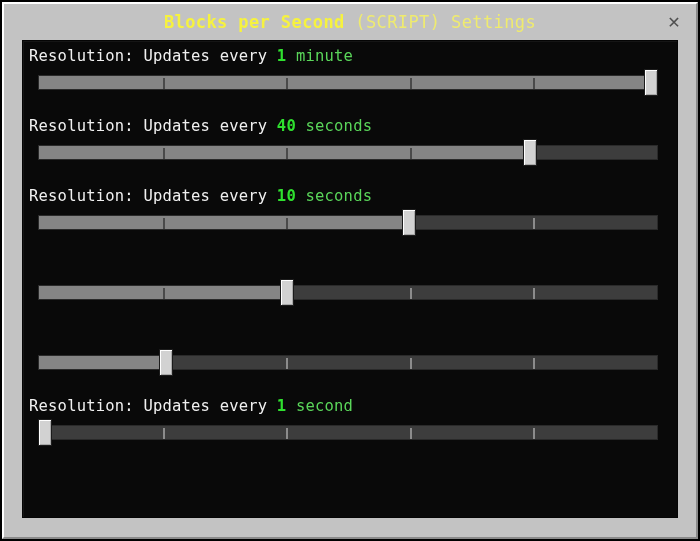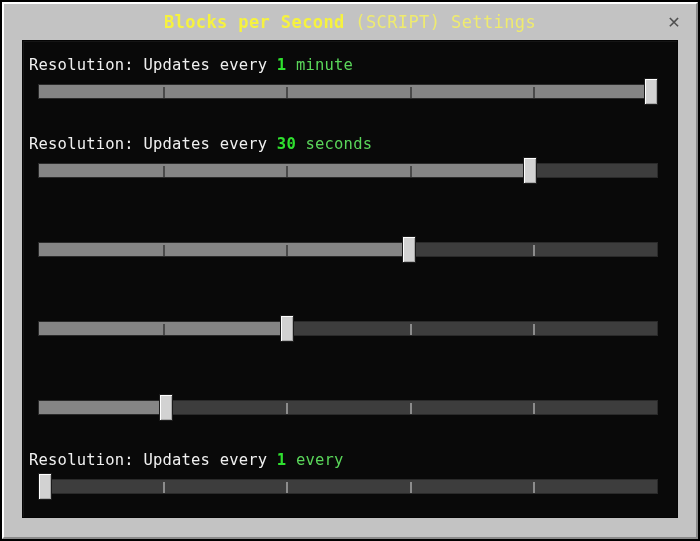--- a/index.html
+++ b/index.html
@@ -109,21 +109,20 @@
 
   .rows {
     position: absolute;
     left: 0; top: 0;
     width: 656px;
   }
 
   .setting-row {
     position: relative;
     height: 70px;
-    margin-top: 9px;
   }
 
   .setting-label {
     position: absolute;
     left: 6px;
     top: 5px;
     font-size: 15.5px;
     line-height: 20px;
     letter-spacing: 0.2px;
     white-space: nowrap;
@@ -211,33 +210,34 @@
               <div class="slider-fill" style="width: 100%;"></div>
               <div class="tick on-fill" style="left: 20%;"></div>
               <div class="tick on-fill" style="left: 40%;"></div>
               <div class="tick on-fill" style="left: 60%;"></div>
               <div class="tick on-fill" style="left: 80%;"></div>
             </div>
             <div class="slider-handle" style="left: 606px;"></div>
           </div>
         </div>
         <div class="setting-row">
-          <div class="setting-label"><span>Resolution: Updates every</span> <span class="num">30</span> <span class="unit">seconds</span></div>
+          <div class="setting-label"><span>Resolution: Updates every</span> <span class="num">40</span> <span class="unit">seconds</span></div>
           <div class="slider">
             <div class="slider-track">
               <div class="slider-fill" style="width: 80%;"></div>
               <div class="tick on-fill" style="left: 20%;"></div>
               <div class="tick on-fill" style="left: 40%;"></div>
               <div class="tick on-fill" style="left: 60%;"></div>
               <div class="tick on-fill" style="left: 80%;"></div>
             </div>
             <div class="slider-handle" style="left: 484.8px;"></div>
           </div>
         </div>
         <div class="setting-row">
+          <div class="setting-label"><span>Resolution: Updates every</span> <span class="num">10</span> <span class="unit">seconds</span></div>
           <div class="slider">
             <div class="slider-track">
               <div class="slider-fill" style="width: 60%;"></div>
               <div class="tick on-fill" style="left: 20%;"></div>
               <div class="tick on-fill" style="left: 40%;"></div>
               <div class="tick on-fill" style="left: 60%;"></div>
               <div class="tick" style="left: 80%;"></div>
             </div>
             <div class="slider-handle" style="left: 363.6px;"></div>
           </div>
@@ -260,21 +260,21 @@
               <div class="slider-fill" style="width: 20%;"></div>
               <div class="tick on-fill" style="left: 20%;"></div>
               <div class="tick" style="left: 40%;"></div>
               <div class="tick" style="left: 60%;"></div>
               <div class="tick" style="left: 80%;"></div>
             </div>
             <div class="slider-handle" style="left: 121.2px;"></div>
           </div>
         </div>
         <div class="setting-row">
-          <div class="setting-label"><span>Resolution: Updates every</span> <span class="num">1</span> <span class="unit">every</span></div>
+          <div class="setting-label"><span>Resolution: Updates every</span> <span class="num">1</span> <span class="unit">second</span></div>
           <div class="slider">
             <div class="slider-track">
               <div class="slider-fill" style="width: 0%;"></div>
               <div class="tick" style="left: 20%;"></div>
               <div class="tick" style="left: 40%;"></div>
               <div class="tick" style="left: 60%;"></div>
               <div class="tick" style="left: 80%;"></div>
             </div>
             <div class="slider-handle" style="left: 0px;"></div>
           </div>

